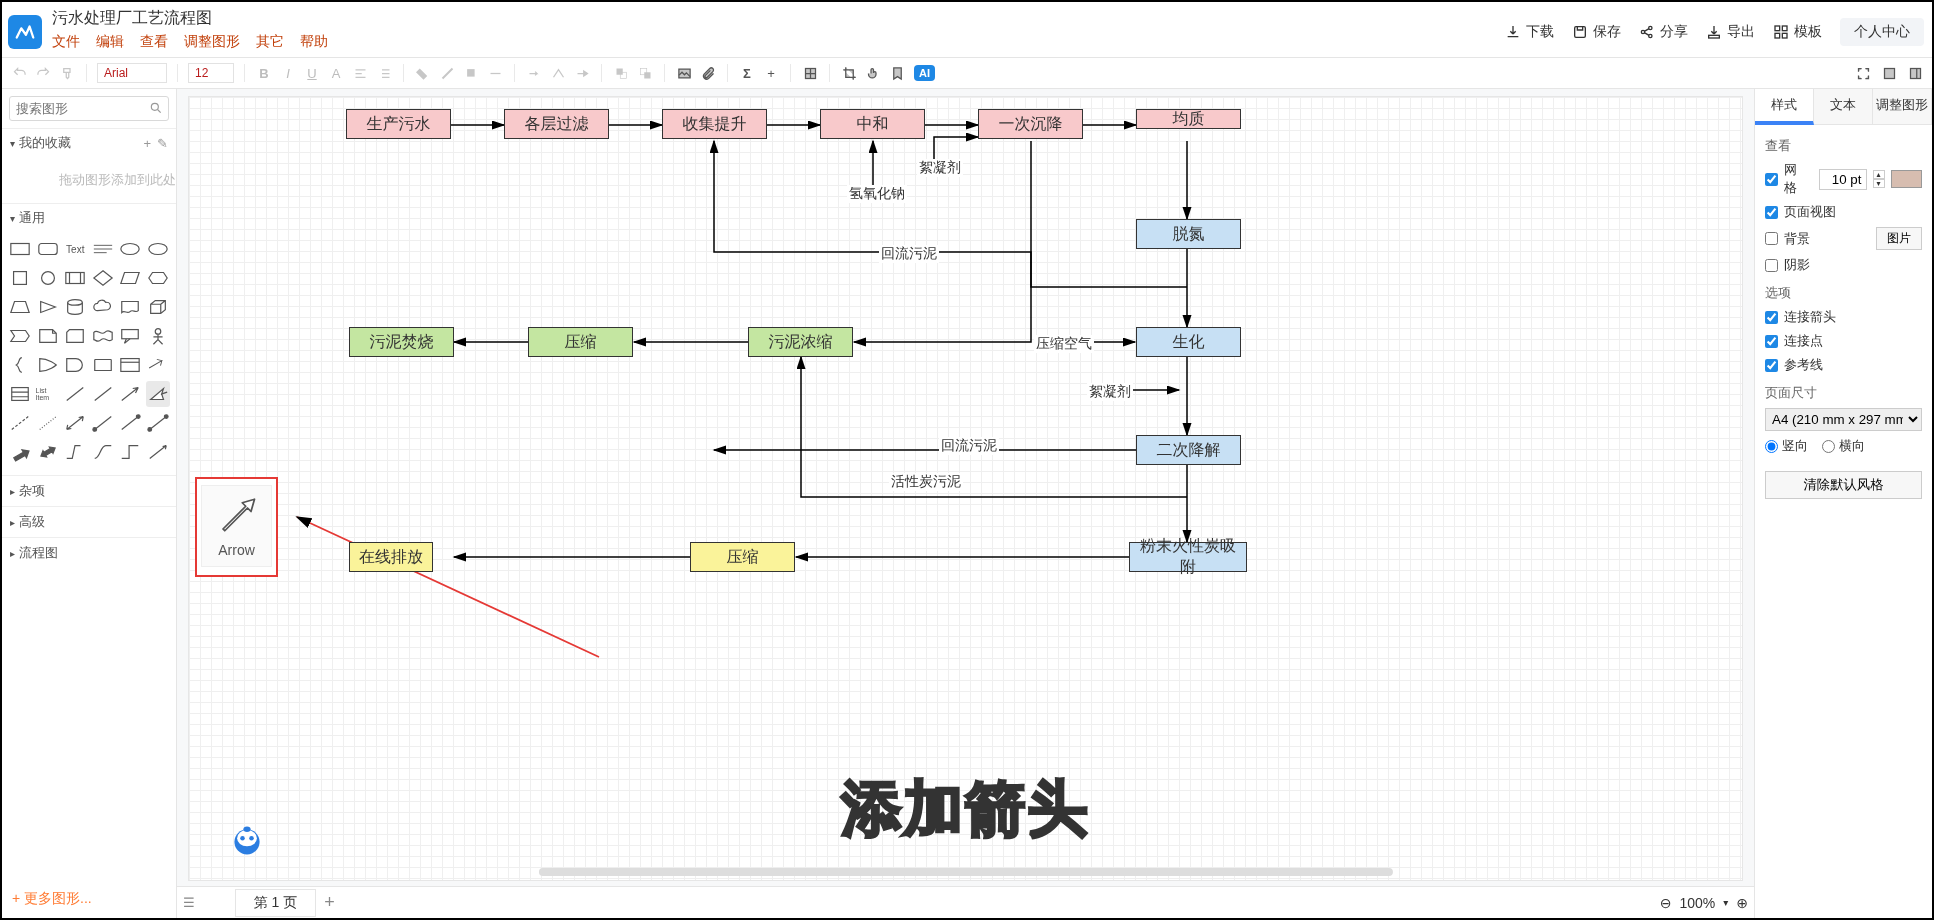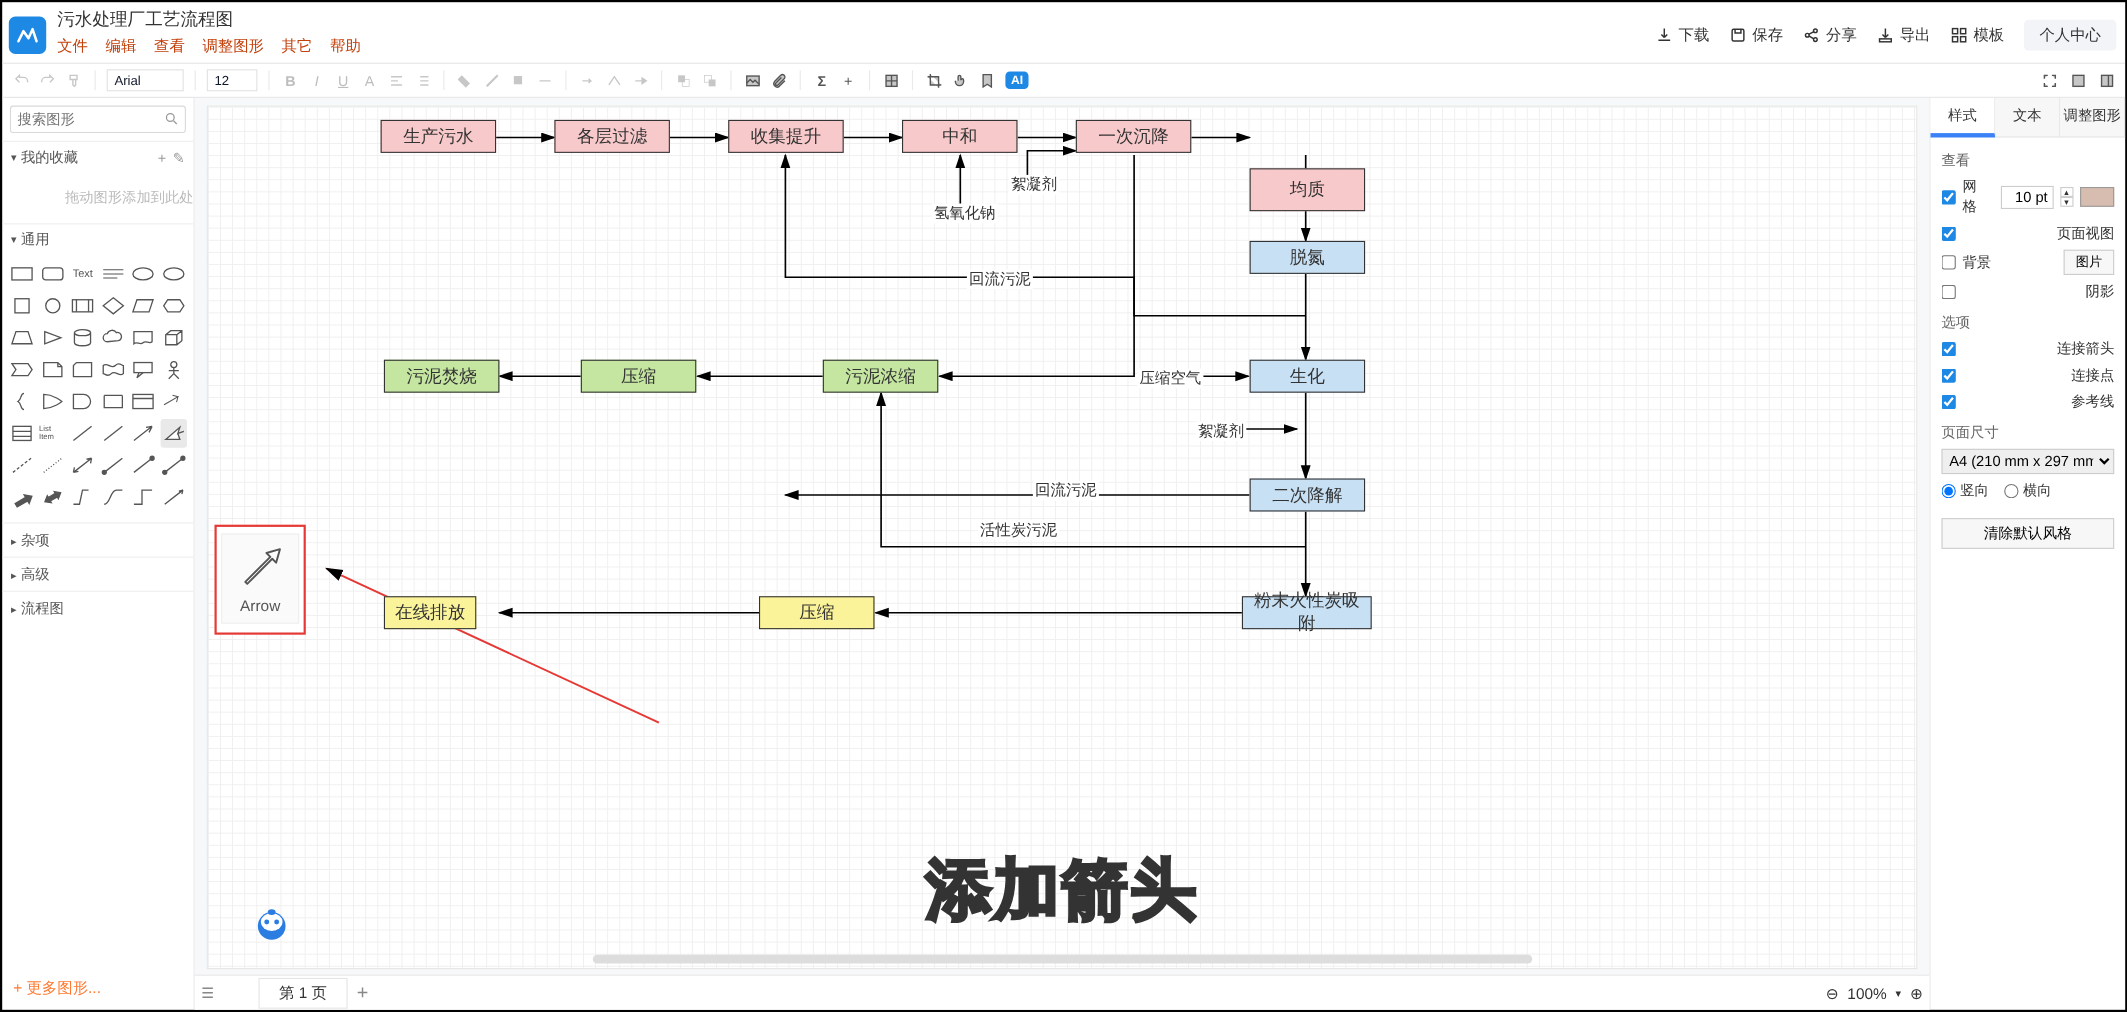--- a/index.html
+++ b/index.html
@@ -15,21 +15,21 @@
 .menubar { display: flex; gap: 16px; font-size: 14px; color:#c2410c; padding: 2px 0 6px 0; }
 .menubar span { cursor: default; }
 .titlebar-right { margin-left: auto; display:flex; align-items:center; gap:18px; font-size:14px; }
 .tb-btn { display:flex; align-items:center; gap:5px; cursor:default; }
 .tb-btn svg { width:16px; height:16px; }
 .personal { background:#f2f4f7; padding:5px 14px; border-radius:4px; font-size:14px; }
 
 
 .fmt { display:flex; align-items:center; gap:6px; padding:5px 8px; border-bottom:1px solid #e5e5e5; color:#bdbdbd; font-size:13px; }
 .fmt .sep { width:1px; height:18px; background:#e9e9e9; margin:0 4px; }
-.fmt select, .fmt .combo { border:1px solid #e2e2e2; background:#fff; color:#0f172a; padding:2px 6px; font-size:12px; }
+.fmt select, .fmt .combo { border:1px solid #e2e2e2; background:#fff; color:#b91c1c; padding:2px 6px; font-size:12px; }
 .fmt .ico { width:18px; height:18px; display:flex; align-items:center; justify-content:center; }
 .fmt .ico svg { width:15px; height:15px; fill:#c7c7c7;}
 .fmt .ai { margin-left:2px; background:#1e88e5; color:#fff; font-weight:bold; padding:2px 5px; border-radius:4px; font-size:11px;}
 .fmt .right { margin-left:auto; display:flex; gap:8px; }
 
 
 .main { flex:1; display:flex; min-height:0; }
 
 
 .leftpanel { width:175px; border-right:1px solid #e5e5e5; display:flex; flex-direction:column; overflow:hidden; }
@@ -84,21 +84,21 @@
 .pagetab-add { margin-left:8px; color:#888; font-size:18px;}
 .zoomgrp { margin-left:auto; display:flex; align-items:center; gap:8px; font-size:14px;}
 
 
 .rightpanel { width:178px; border-left:1px solid #e5e5e5; display:flex; flex-direction:column; font-size:13px; }
 .proptabs { display:flex;}
 .proptabs div { flex:1; text-align:center; padding:7px 0; border-bottom:1px solid #e5e5e5; border-right:1px solid #e5e5e5; background:#f7f7f7; cursor:default;}
 .proptabs div.active { background:#fff; border-bottom:4px solid #3b82f6;}
 .propbody { padding:8px 10px; display:flex; flex-direction:column; gap:6px;}
 .sec-head { color:#666; margin-top:4px;}
-.chk { display:flex; align-items:center; gap:6px;justify-content:space-between;}
+.chk { display:flex; align-items:center; gap:6px;}
 .chk input { accent-color:#1e88e5;}
 .gridrow { display:flex; align-items:center; gap:6px;}
 .gridrow input[type=text] { width:48px; padding:2px 4px; border:1px solid #ccc; text-align:right;}
 .spin { display:flex; flex-direction:column;}
 .spin div { width:12px; height:9px; border:1px solid #ccc; font-size:8px; line-height:7px; text-align:center;}
 .swatch { width:34px; height:18px; background:#d7bdb0; border:1px solid #999;}
 .btn { border:1px solid #ccc; background:#f7f7f7; padding:2px 10px; font-size:12px;}
 .pagesize select { width:100%; padding:2px; border:1px solid #ccc;}
 .orient { display:flex; gap:14px;}
 .orient label { display:flex; align-items:center; gap:4px;}
@@ -641,21 +641,21 @@
         <path d="M501 460 H265" stroke="#000" stroke-width="1.5" fill="none" marker-end="url(#ah)"></path>
 
         <path d="M410 560 L108 420" stroke="#e53935" stroke-width="1.8" fill="none" marker-end="url(#ah)"></path>
       </svg>
 
       <div class="node pink" style="left:157px; top:12px; width:105px; height:30px;">生产污水</div>
       <div class="node pink" style="left:315px; top:12px; width:105px; height:30px;">各层过滤</div>
       <div class="node pink" style="left:473px; top:12px; width:105px; height:30px;">收集提升</div>
       <div class="node pink" style="left:631px; top:12px; width:105px; height:30px;">中和</div>
       <div class="node pink" style="left:789px; top:12px; width:105px; height:30px;">一次沉降</div>
-      <div class="node pink" style="left:947px; top:12px; width:105px; height:39px;margin-top:44px;">均质</div>
+      <div class="node pink" style="left:947px; top:12px; width:105px; height:20px;">均质</div>
 
       <div class="node blue" style="left:947px; top:122px; width:105px; height:30px;">脱氮</div>
       <div class="node blue" style="left:947px; top:230px; width:105px; height:30px;">生化</div>
       <div class="node blue" style="left:947px; top:338px; width:105px; height:30px;">二次降解</div>
       <div class="node blue" style="left:940px; top:445px; width:118px; height:30px;">粉末火性炭吸附</div>
 
       <div class="node green" style="left:559px; top:230px; width:105px; height:30px;">污泥浓缩</div>
       <div class="node green" style="left:339px; top:230px; width:105px; height:30px;">压缩</div>
       <div class="node green" style="left:160px; top:230px; width:105px; height:30px;">污泥焚烧</div>
 

